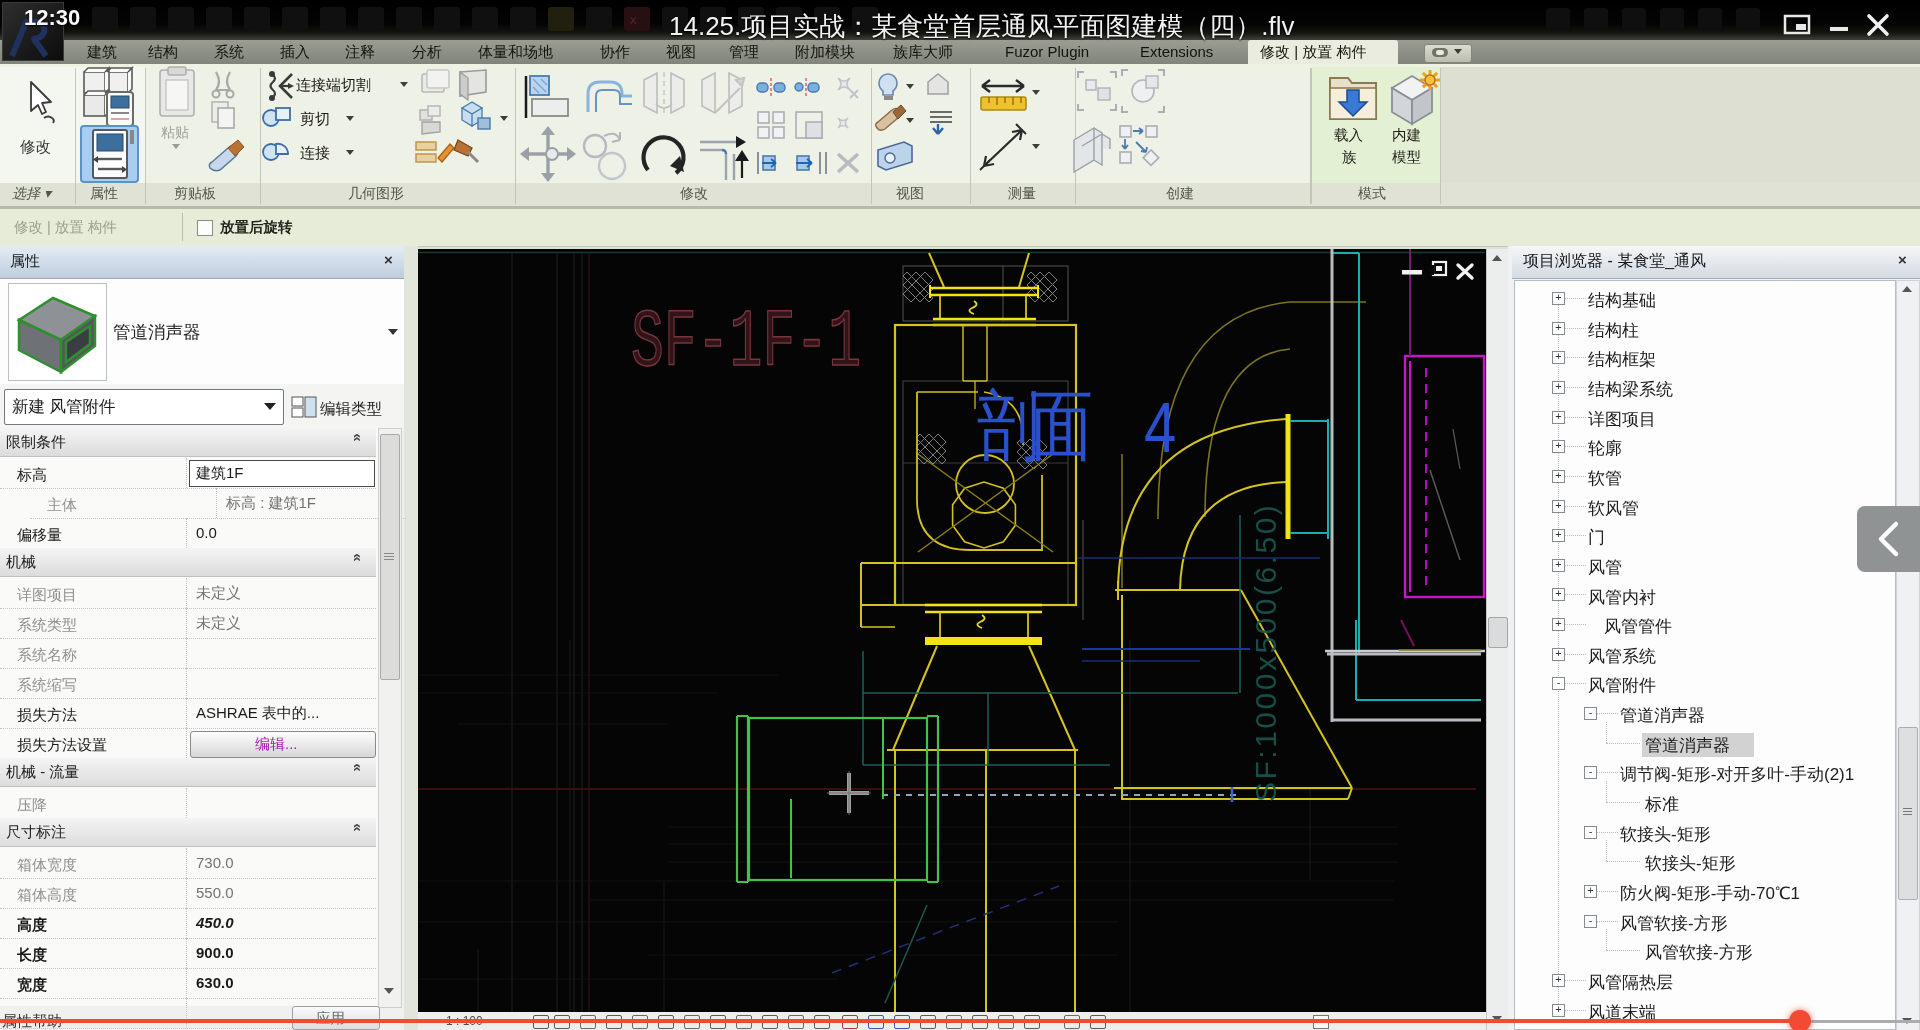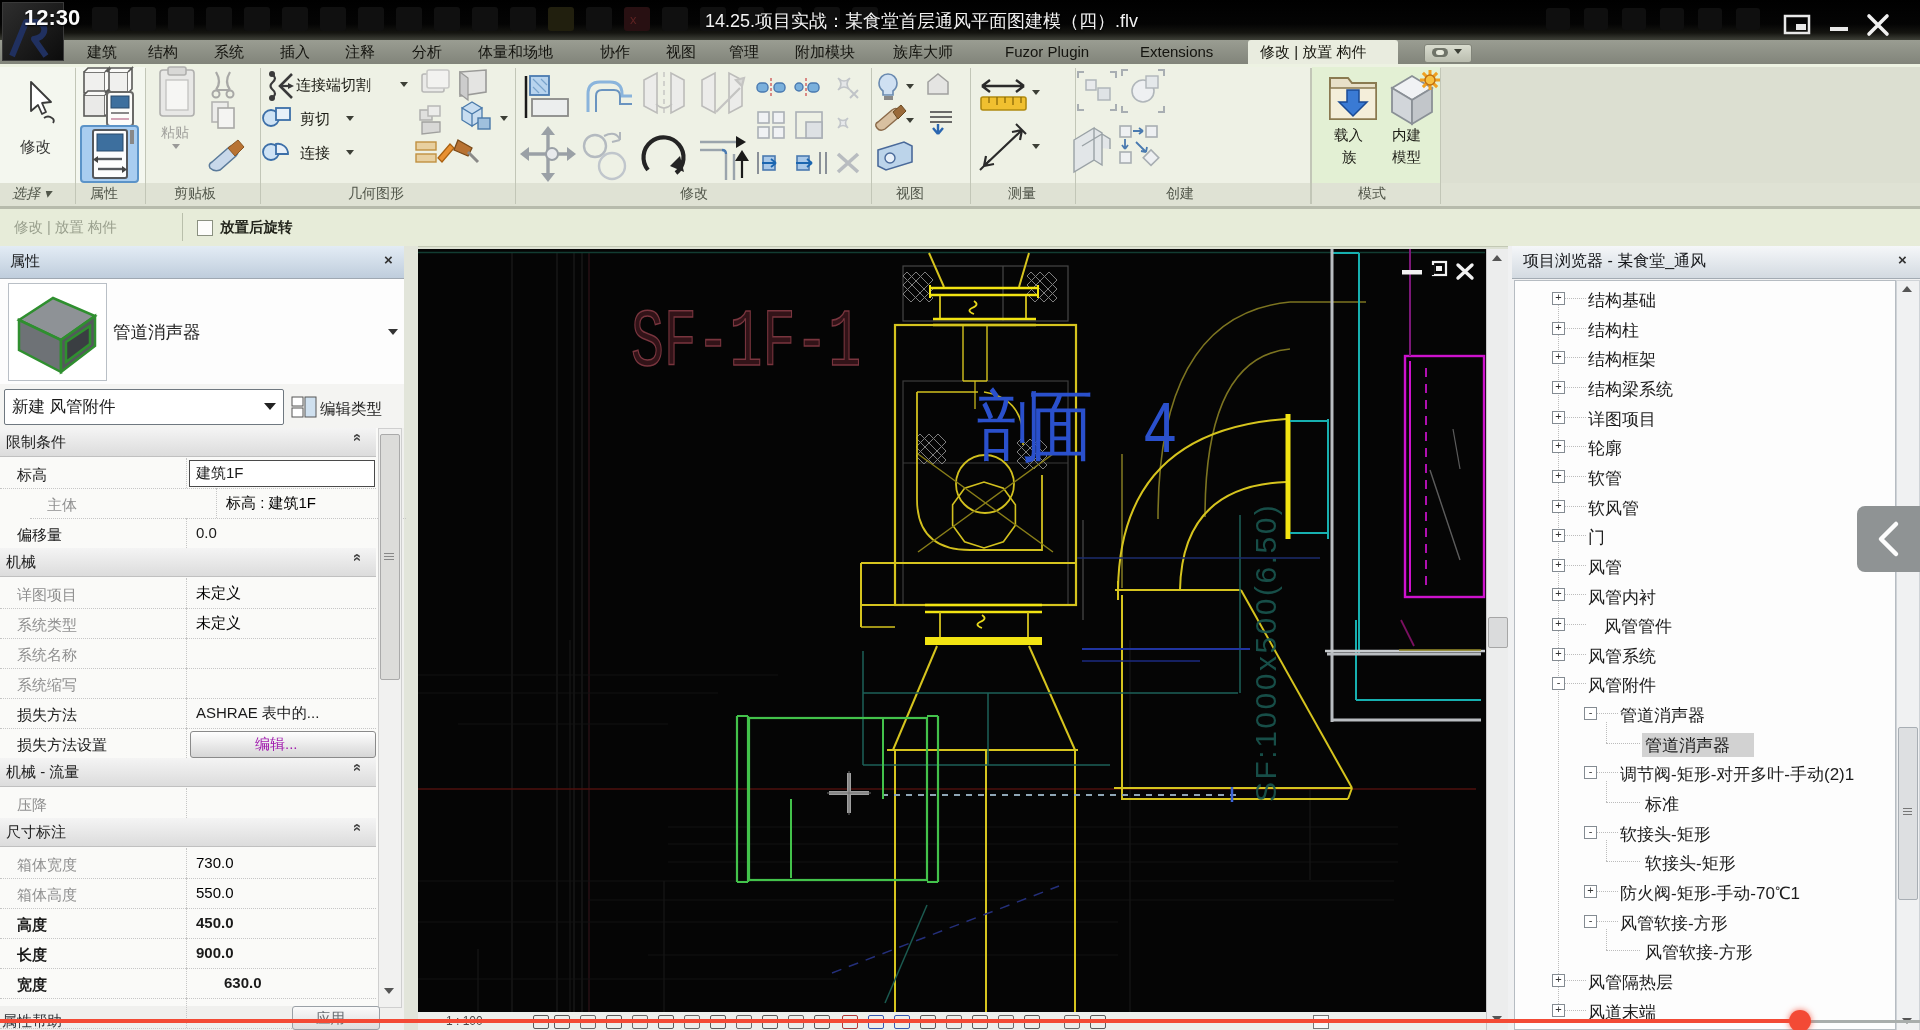--- a/index.html
+++ b/index.html
@@ -9,21 +9,21 @@
   .tab{position:absolute;top:43px;font-size:15px;color:#14140f;white-space:nowrap;}
   .pl{position:absolute;top:185px;font-size:14px;color:#51564a;white-space:nowrap;}
   .vline{position:absolute;top:68px;height:136px;width:1px;background:#c2c6b7;}
   .grp{position:absolute;left:0;width:376px;height:28px;background:linear-gradient(#f4f4f4,#dcdcdc);border-bottom:1px solid #c0c0c0;font-size:15px;color:#222;}
   .grp span{position:absolute;left:6px;top:5px;}
   .grp i{position:absolute;right:14px;top:1px;font-style:normal;color:#444;font-size:15px;transform:rotate(90deg);font-weight:bold;}
   .prow{position:absolute;left:0;width:376px;height:30px;border-bottom:1px dotted #c6c6c6;font-size:15px;}
   .prow .lab{position:absolute;left:17px;top:8px;color:#1a1a1a;white-space:nowrap;}
   .prow .lab.gy{color:#8f8f8f;}
   .prow .val{position:absolute;left:196px;top:6px;color:#1a1a1a;white-space:nowrap;}
-  .prow .val.gy{color:#000000;}
+  .prow .val.gy{color:#737373;}
   .prow .sep{position:absolute;left:186px;top:0;width:1px;height:30px;border-left:1px dotted #c6c6c6;}
   .trow{position:absolute;font-size:17px;color:#1c1c1c;white-space:nowrap;}
   .pm{position:absolute;width:11px;height:11px;background:#fff;border:1px solid #848b92;font-size:11px;line-height:9px;text-align:center;color:#333;}
 </style>
 </head>
 <body>
 <div id="stage">
 
   <div class="abs" style="left:0;top:40px;width:1920px;height:24px;background:linear-gradient(#9a9d92,#81847a);"></div>
   <div class="abs" style="left:0;top:64px;width:1920px;height:3px;background:#edf2e2;"></div>
@@ -382,31 +382,31 @@
         <span class="val gy" style="">730.0</span>
       </div>
   <div class="prow" style="top:878px;">
         <span class="lab gy" style="">箱体高度</span>
         <span class="sep"></span>
         <span class="val gy" style="">550.0</span>
       </div>
   <div class="prow" style="top:908px;">
         <span class="lab" style="font-weight:bold;">高度</span>
         <span class="sep"></span>
-        <span class="val" style="font-weight:bold;">450.0</span>
+        <span class="val" style="font-weight:bold;font-style:italic;">450.0</span>
       </div>
   <div class="prow" style="top:938px;">
         <span class="lab" style="font-weight:bold;">长度</span>
         <span class="sep"></span>
         <span class="val" style="font-weight:bold;">900.0</span>
       </div>
   <div class="prow" style="top:968px;">
         <span class="lab" style="font-weight:bold;">宽度</span>
         <span class="sep"></span>
-        <span class="val" style="font-weight:bold;margin-left:28px;">630.0</span>
+        <span class="val" style="font-weight:bold;">630.0</span>
       </div>
   <div class="prow" style="top:998px;">
         <span class="lab gy" style=""></span>
         <span class="sep"></span>
       </div>
   </div>
 
   <div class="abs" style="left:378px;top:428px;width:22px;height:578px;background:#f1f1f0;border:1px solid #cfcfcf;"></div>
   <div class="abs" style="left:380px;top:434px;width:18px;height:244px;background:#dcdcda;border:1px solid #aaa;border-radius:2px;"></div>
   <div class="abs" style="left:384px;top:553px;width:10px;height:1px;background:#888;box-shadow:0 3px 0 #888,0 6px 0 #888;"></div>
@@ -770,21 +770,21 @@
 <div style="position:absolute;left:1660px;top:8px;width:24px;height:22px;background:#0f0f0f;border-radius:3px;"></div>
 <div style="position:absolute;left:1698px;top:8px;width:24px;height:22px;background:#0f0f0f;border-radius:3px;"></div>
 <div style="position:absolute;left:1736px;top:8px;width:24px;height:22px;background:#0f0f0f;border-radius:3px;"></div>
 </div>
 
   <div class="abs" style="left:2px;top:2px;width:60px;height:57px;background:linear-gradient(135deg,#2e2e2e,#0c0c0c);border:1px solid #3a3a3a;"></div>
   <svg class="abs" style="left:6px;top:16px;" width="52" height="42" viewBox="0 0 52 42">
     <path d="M6 40 L20 6 L30 6 Q40 8 38 16 Q36 22 28 23 L40 40" fill="none" stroke="#20305f" stroke-width="6" stroke-linejoin="round"></path>
   </svg>
   <span class="abs" style="left:24px;top:5px;font-size:22px;font-weight:bold;color:#fbfbfb;text-shadow:0 1px 2px #000;">12:30</span>
-  <span class="abs" style="left:705px;top:9px;font-size:18px;color:#f2f2f2;text-shadow:0 1px 2px #000;white-space:nowrap;">14.25.项目实战：某食堂首层通风平面图建模（四）.flv</span>
+  <span class="abs" style="left:669px;top:9px;font-size:26px;color:#f2f2f2;text-shadow:0 1px 2px #000;white-space:nowrap;">14.25.项目实战：某食堂首层通风平面图建模（四）.flv</span>
 
   <svg class="abs" style="left:1783px;top:13px;" width="30" height="24" viewBox="0 0 30 24">
     <rect x="2" y="3" width="24" height="17" fill="none" stroke="#e8e8e8" stroke-width="2.5"></rect>
     <rect x="13" y="11" width="10" height="6" fill="#e8e8e8"></rect>
   </svg>
   <div class="abs" style="left:1830px;top:27px;width:18px;height:4px;background:#e8e8e8;"></div>
   <svg class="abs" style="left:1865px;top:12px;" width="26" height="26" viewBox="0 0 26 26">
     <path d="M4 4 L22 22 M22 4 L4 22" stroke="#f0f0f0" stroke-width="3.6" stroke-linecap="round"></path>
   </svg>
 

